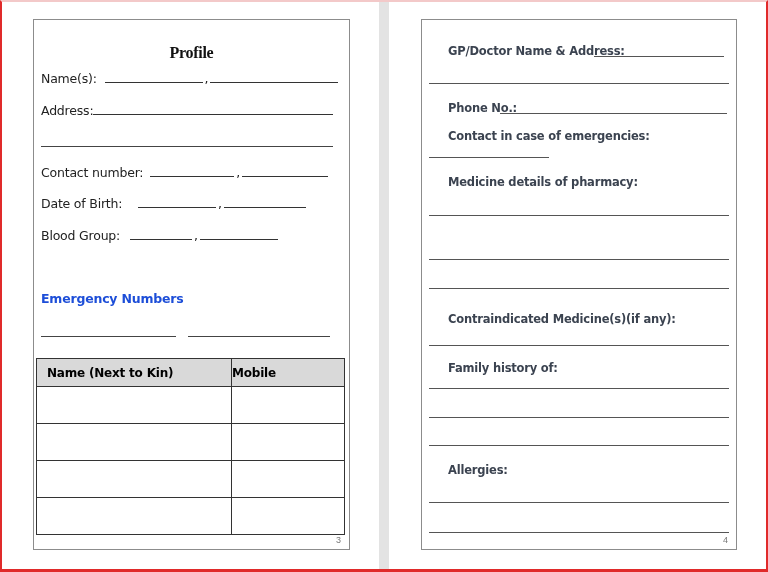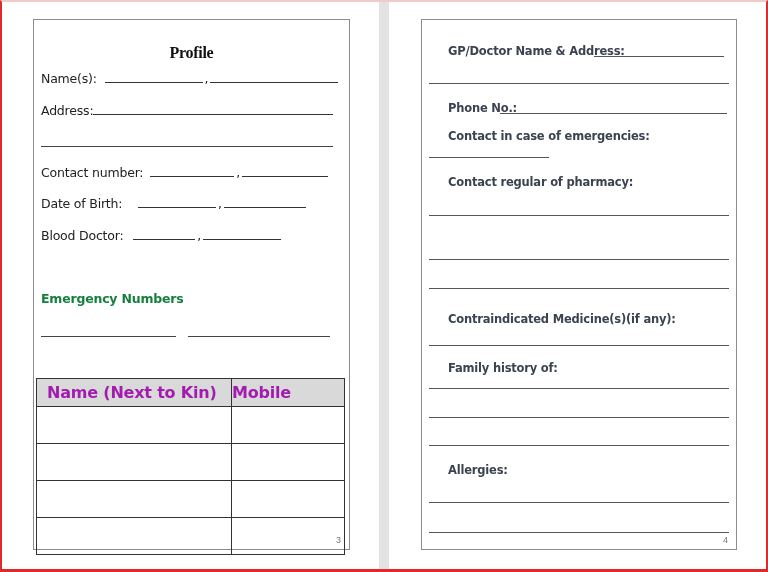--- a/index.html
+++ b/index.html
@@ -43,27 +43,27 @@
     position: absolute; left: 7px; font-size: 12.5px; color: #222;
     white-space: nowrap; letter-spacing: -0.2px;
     font-family: "DejaVu Sans", sans-serif;
   }
   .blank { display: inline-block; border-bottom: 1px solid #333; height: 10px; vertical-align: baseline; }
   .comma { display: inline-block; margin: 0 2px; }
   .line {
     position: absolute; border-bottom: 1px solid #444; height: 1px;
   }
   .em-heading {
-    position: absolute; left: 7px; top: 271px; font-size: 12.5px; font-weight: bold; color: #15803d;
+    position: absolute; left: 7px; top: 271px; font-size: 12.5px; font-weight: bold; color: #1d4ed8;
     letter-spacing: -0.2px;
   }
 
   table.kin {
-    position: absolute; left: 2px; top: 358px; width: 309px;
-    border-collapse: collapse; font-size: 16px; color: #a21caf;
+    position: absolute; left: 2px; top: 338px; width: 309px;
+    border-collapse: collapse; font-size: 12px; color: #000000;
   }
   table.kin th, table.kin td { border: 1.5px solid #333; }
   table.kin th {
     background: #d9d9d9; height: 28px; font-weight: bold; text-align: left;
     padding-left: 10px; letter-spacing: -0.2px;
   }
   table.kin th.mobile { text-align: left; padding-left: 0; }
   table.kin td { height: 37px; }
   table.kin col.c1 { width: 195px; }
 
@@ -96,21 +96,21 @@
     <span>Contact number:</span>
     <span class="blank" style="width:84px;margin-left:3px;"></span><span class="comma">,</span><span class="blank" style="width:86px;"></span>
   </div>
 
   <div class="lrow" style="top:176px;">
     <span>Date of Birth:</span>
     <span class="blank" style="width:78px;margin-left:12px;"></span><span class="comma">,</span><span class="blank" style="width:82px;"></span>
   </div>
 
   <div class="lrow" style="top:208px;">
-    <span>Blood Doctor:</span>
+    <span>Blood Group:</span>
     <span class="blank" style="width:62px;margin-left:6px;"></span><span class="comma">,</span><span class="blank" style="width:78px;"></span>
   </div>
 
   <div class="em-heading">Emergency Numbers</div>
   <div class="line" style="left:7px; top:316px; width:135px;"></div>
   <div class="line" style="left:154px; top:316px; width:142px;"></div>
 
   <table class="kin">
     <colgroup>
         <col class="c1">
@@ -149,21 +149,21 @@
   </div>
   <div class="rline" style="left:172px; width:130px; top:36px;"></div>
   <div class="rline" style="top:63px;"></div>
 
   <div class="rlabel" style="top:81px;">Phone No.:</div>
   <div class="rline" style="left:78px; width:227px; top:93px;"></div>
 
   <div class="rlabel" style="top:109px;">Contact in case of emergencies:</div>
   <div class="rline" style="width:120px; top:137px;"></div>
 
-  <div class="rlabel" style="top:155px;">Contact regular of pharmacy:</div>
+  <div class="rlabel" style="top:155px;">Medicine details of pharmacy:</div>
   <div class="rline" style="top:195px;"></div>
 
   <div class="rline" style="top:239px;"></div>
   <div class="rline" style="top:268px;"></div>
 
   <div class="rlabel" style="top:292px;">Contraindicated Medicine(s)(if any):</div>
   <div class="rline" style="top:325px;"></div>
 
   <div class="rlabel" style="top:341px;">Family history of:</div>
   <div class="rline" style="top:368px;"></div>

